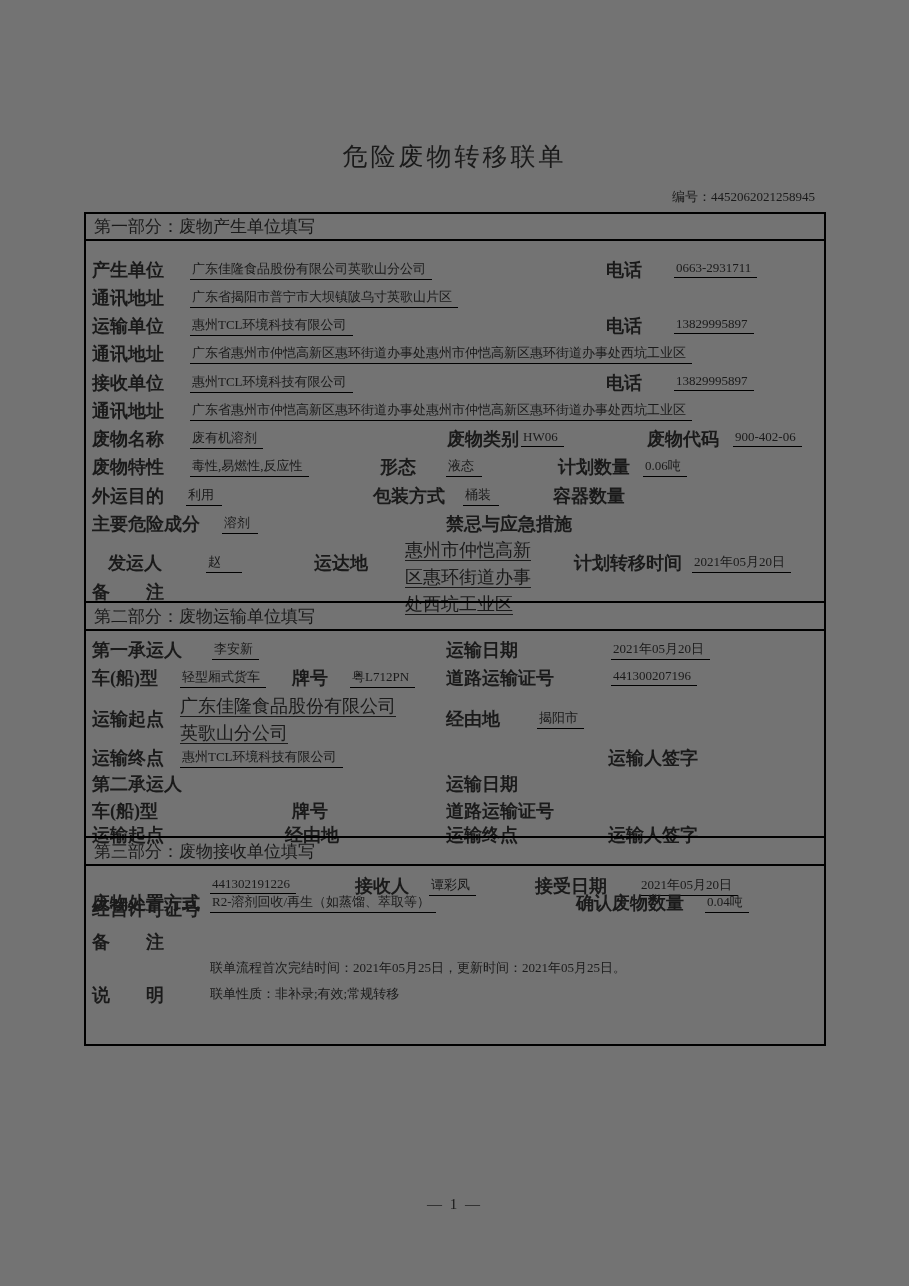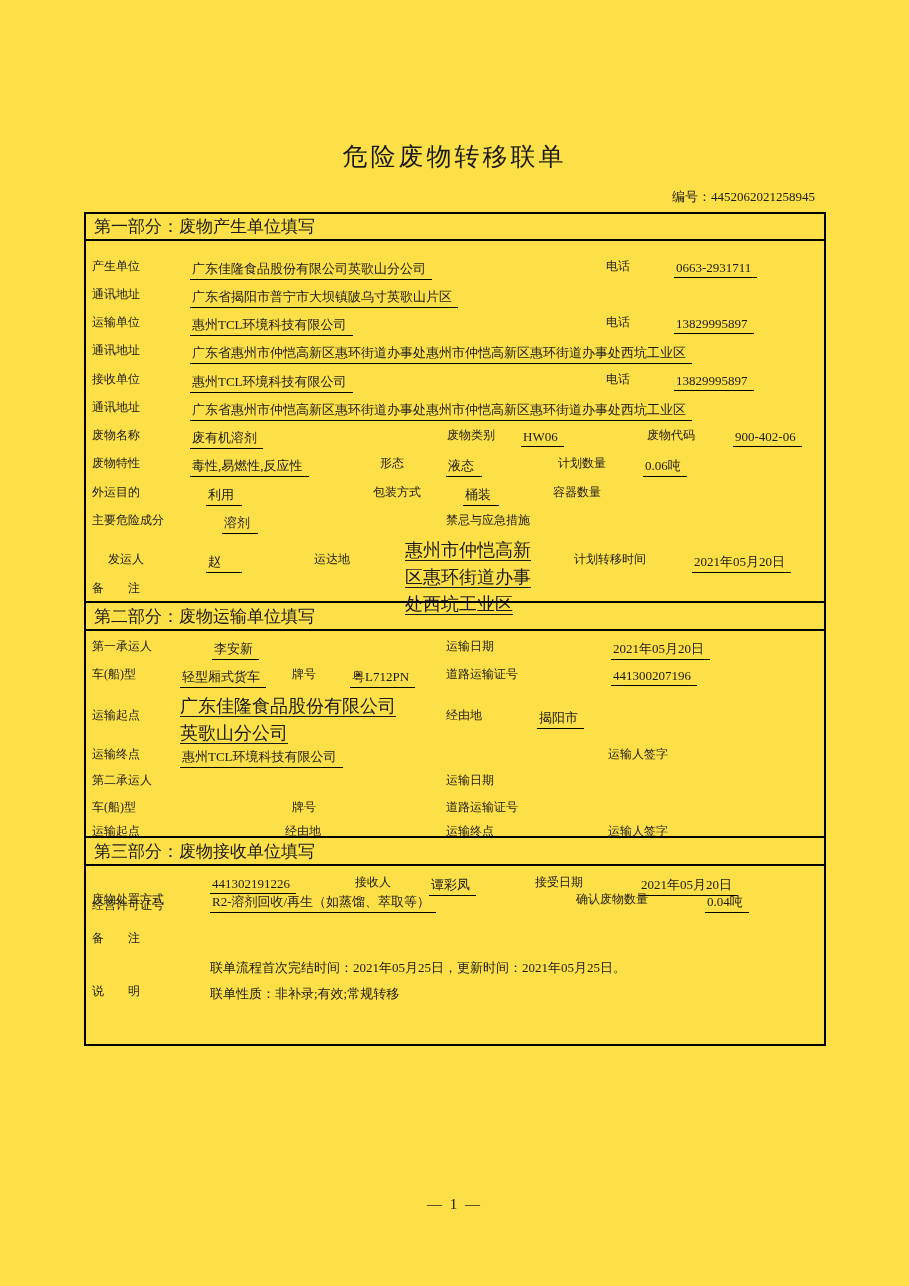--- a/index.html
+++ b/index.html
@@ -1,20 +1,20 @@
 <!DOCTYPE html>
 <html><head>
 <meta charset="utf-8">
 <style>
   * { margin:0; padding:0; box-sizing:border-box; }
   html,body { background:#ffffff; }
   .sheet {
     position:relative;
     width:909px; height:1286px;
-    background:#fde047;
+    background:#737373;
     color:#1a1a1a;
     font-family:"Liberation Serif","DejaVu Serif",serif;
     overflow:hidden;
   }
   .title {
     position:absolute; top:140px; left:0; width:100%;
     text-align:center;
     font-size:25px; font-weight:normal; letter-spacing:3px;
     color:#1a1a1a;
   }
@@ -30,21 +30,21 @@
   .sec-header {
     position:absolute; left:0; width:100%; height:27px;
     border-bottom:2px solid #000;
     font-size:17px; line-height:26px;
     padding-left:8px;
     white-space:nowrap;
   }
   .sec-header.mid { border-top:2px solid #000; height:30px; line-height:28px; }
   .row { position:absolute; left:0; width:100%; height:24px; }
   .f { position:absolute; top:0; white-space:nowrap; }
-  .lbl { font-size:12px; }
+  .lbl { font-size:18px;font-weight:bold; }
   .val {
     font-size:13px; top:2px;
     border-bottom:1px solid #000;
     padding:0 6px 1px 2px;
     min-width:36px;
   }
   .valwrap {
     position:absolute;
     font-size:18px;
     line-height:27px;
@@ -123,21 +123,21 @@
       <span class="f lbl" style="left:6px;">废物特性</span>
       <span class="f val" style="left:104px;">毒性,易燃性,反应性</span>
       <span class="f lbl" style="left:294px;">形态</span>
       <span class="f val" style="left:360px;">液态</span>
       <span class="f lbl" style="left:472px;">计划数量</span>
       <span class="f val" style="left:557px;">0.06吨</span>
     </div>
 
     <div class="row" style="top:270px;">
       <span class="f lbl" style="left:6px;">外运目的</span>
-      <span class="f val" style="left:120px;">利用</span>
+      <span class="f val" style="left:100px;">利用</span>
       <span class="f lbl" style="left:287px;">包装方式</span>
       <span class="f val" style="left:377px;">桶装</span>
       <span class="f lbl" style="left:467px;">容器数量</span>
     </div>
 
     <div class="row" style="top:298px;">
       <span class="f lbl" style="left:6px;">主要危险成分</span>
       <span class="f val" style="left:136px;">溶剂</span>
       <span class="f lbl" style="left:360px;">禁忌与应急措施</span>
     </div>

